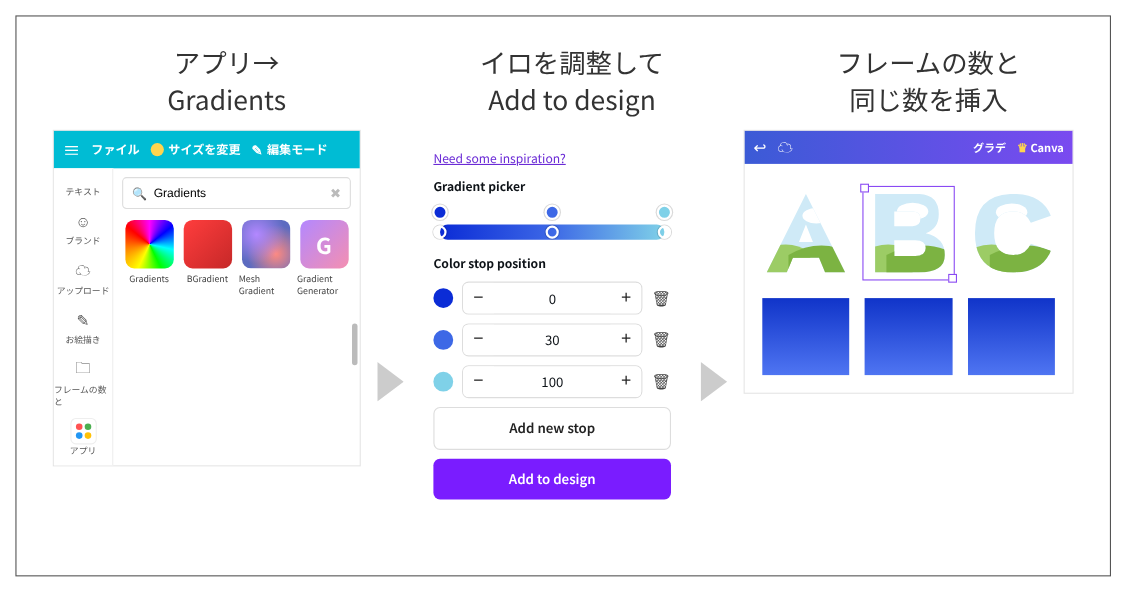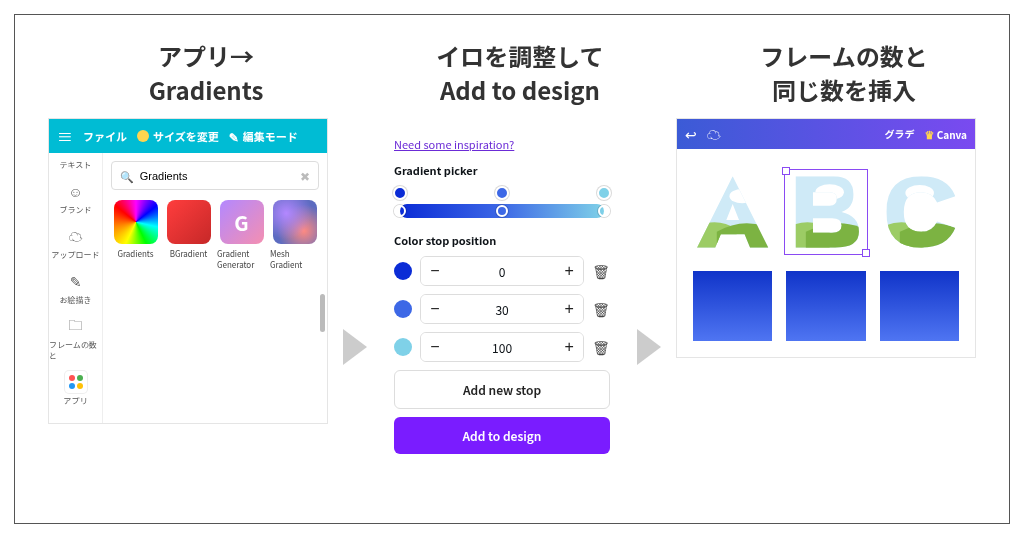--- a/index.html
+++ b/index.html
@@ -19,21 +19,21 @@
     gap: 0;
     align-items: flex-start;
   }
   .col {
     display: flex;
     flex-direction: column;
     align-items: center;
   }
   .heading {
     font-size: 24px;
-    font-weight: 700;
+    font-weight: 400;
     color: #333;
     text-align: center;
     line-height: 1.4;
     margin-bottom: 12px;
     margin-left: 36px;
   }
   .arrow {
     align-self: center;
     margin: 0 10px;
     margin-top: 160px;
@@ -65,21 +65,21 @@
   }
   .p1-topbar .pencil { font-size: 12px; }
   .p1-body { display: flex; min-height: 270px; }
   .p1-side {
     width: 54px;
     background: #fff;
     border-right: 1px solid #eee;
     display: flex;
     flex-direction: column;
     align-items: center;
-    padding-top: 6px;
+    padding-top: 16px;
     gap: 10px;
     font-size: 8px;
     color: #555;
   }
   .p1-side .side-item { display: flex; flex-direction: column; align-items: center; gap: 2px; }
   .p1-side .side-item .ic {
     width: 22px; height: 22px; display:flex; align-items:center; justify-content:center;
     color:#555; font-size:14px;
   }
   .p1-side .side-item.apps .ic {
@@ -266,26 +266,26 @@
           <div class="p1-apps-grid">
             <div class="app-tile">
                 <div class="thumb gradients"></div>
                 <span>Gradients</span>
               </div>
             <div class="app-tile">
                 <div class="thumb bgradient"></div>
                 <span>BGradient</span>
               </div>
             <div class="app-tile">
+                <div class="thumb mesh"></div>
+                <span>Mesh Gradient</span>
+              </div>
+            <div class="app-tile">
                 <div class="thumb generator"></div>
                 <span>Gradient Generator</span>
-              </div>
-            <div class="app-tile">
-                <div class="thumb mesh"></div>
-                <span>Mesh Gradient</span>
               </div>
           </div>
           <div class="p1-scroll"></div>
         </div>
       </div>
     </div>
   </div>
 
   <div class="arrow">
     <svg width="24" height="36" viewBox="0 0 24 36">

